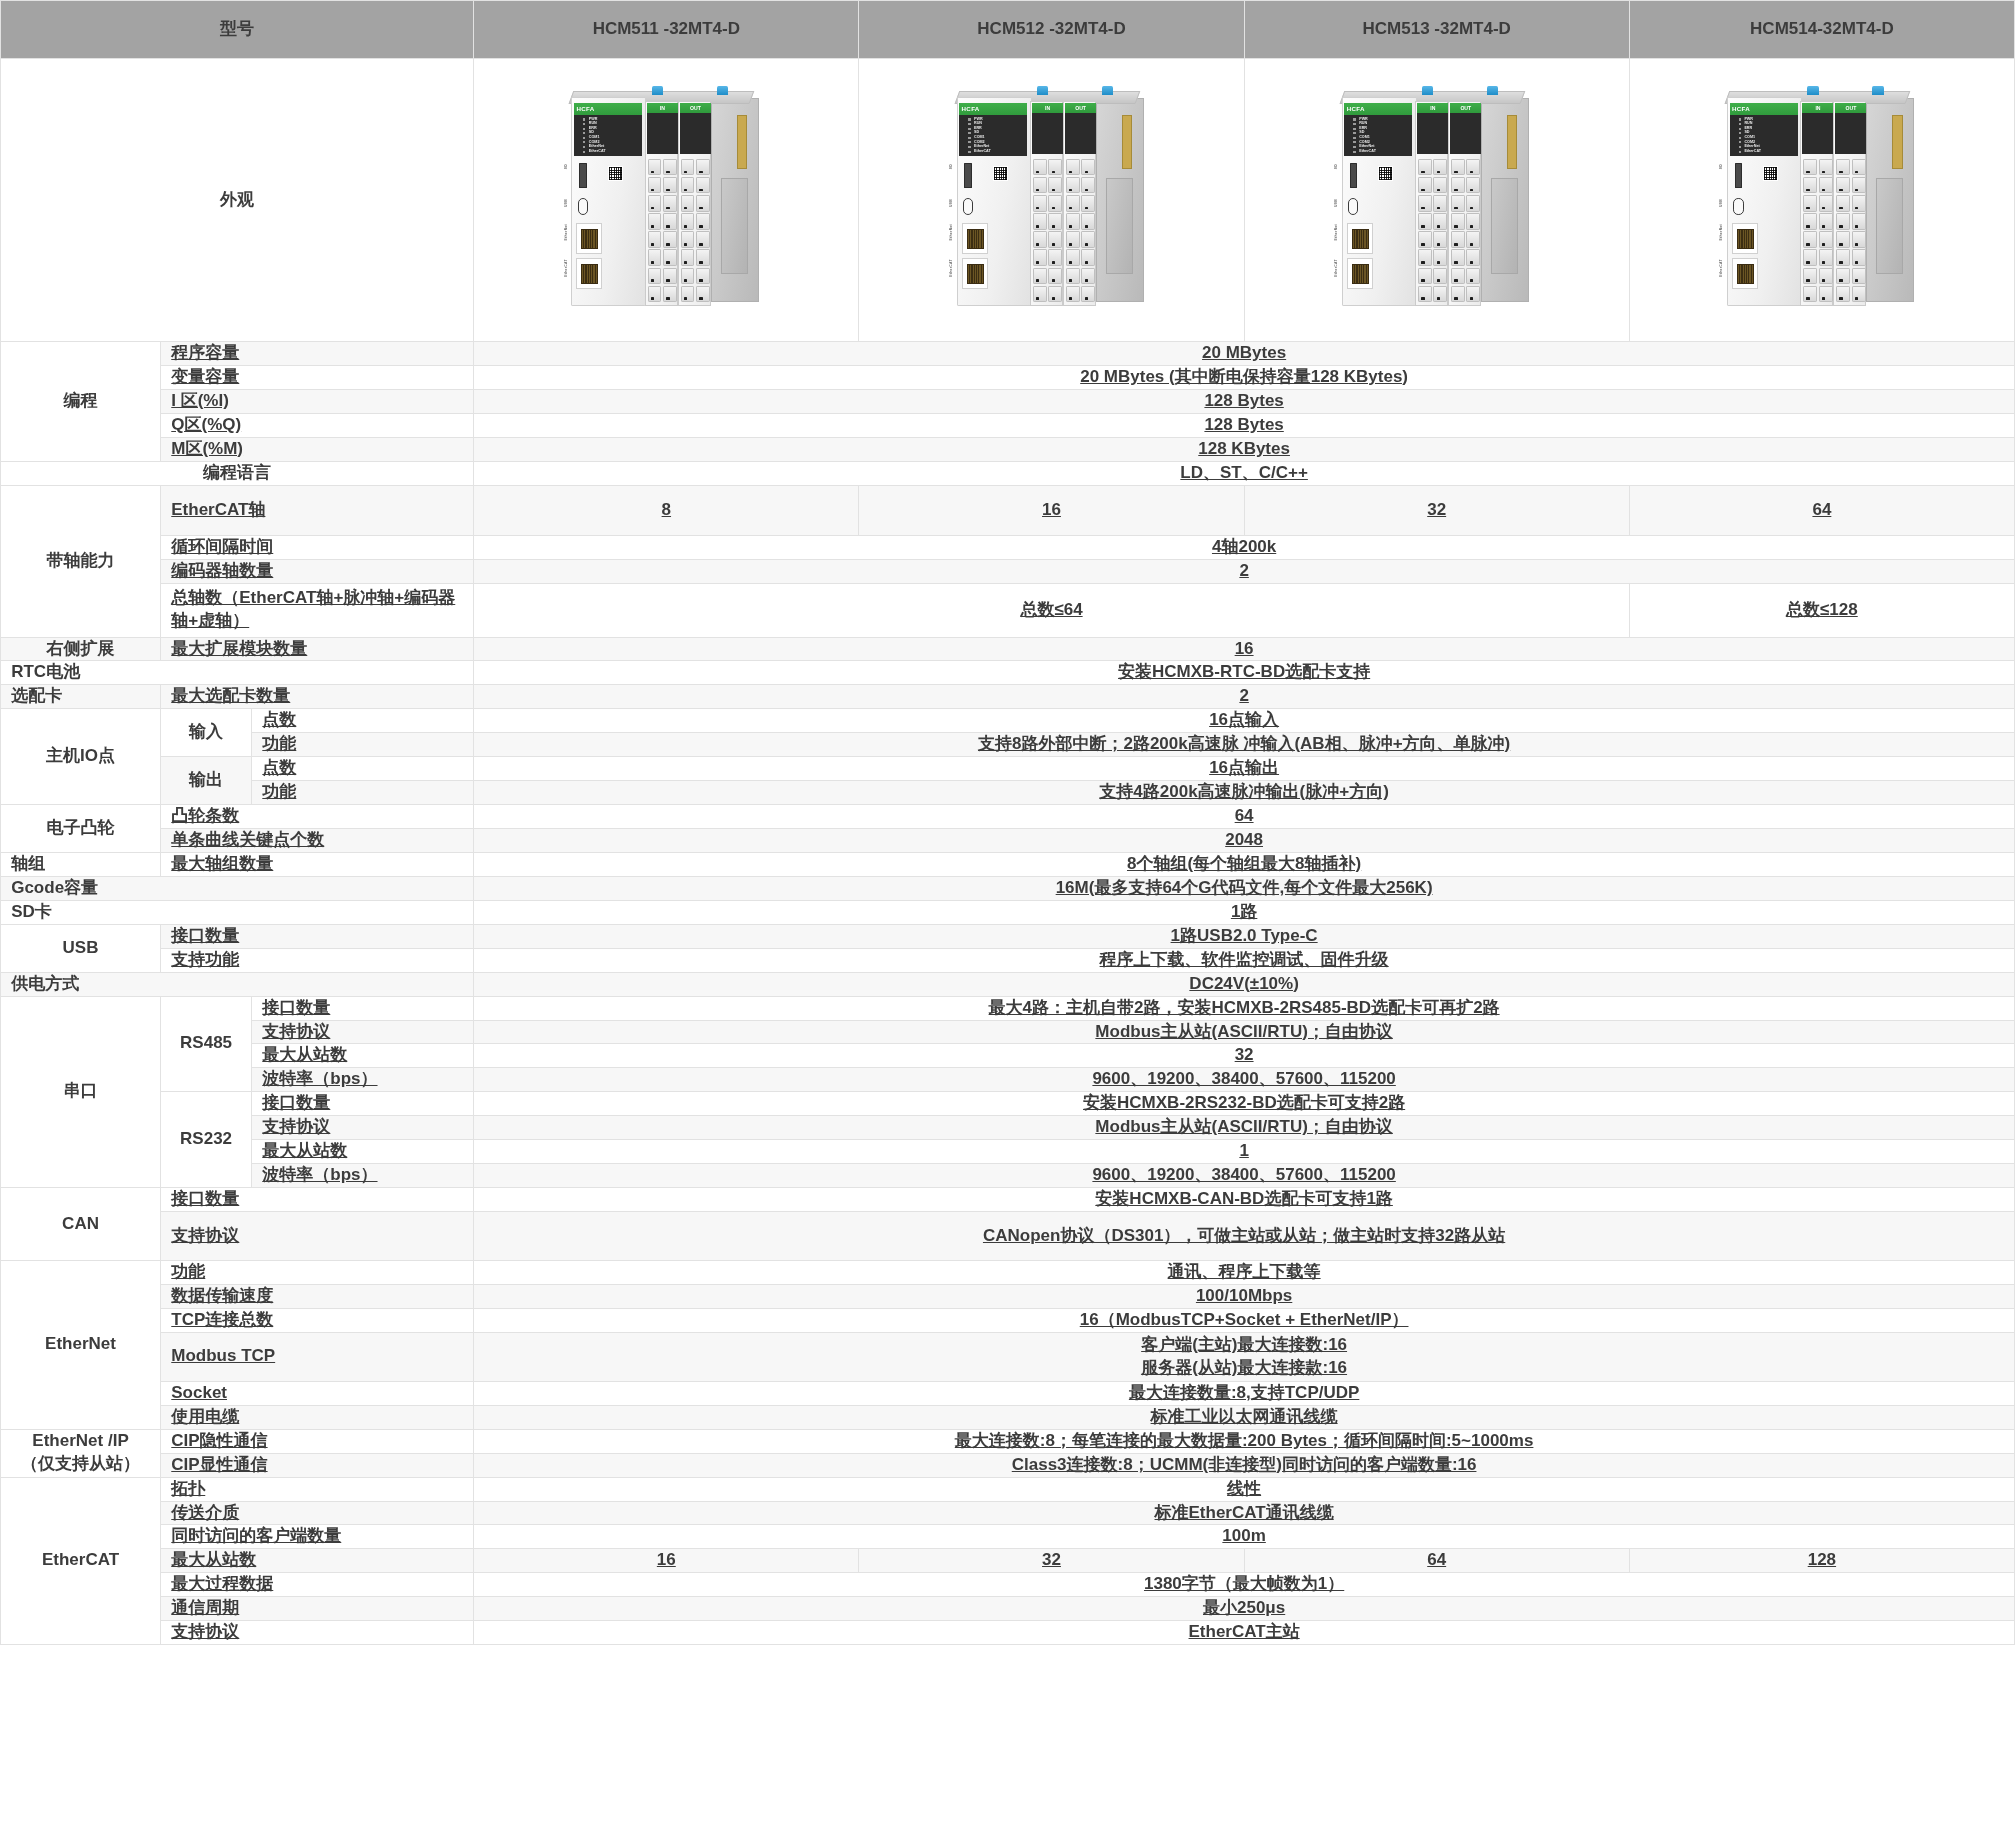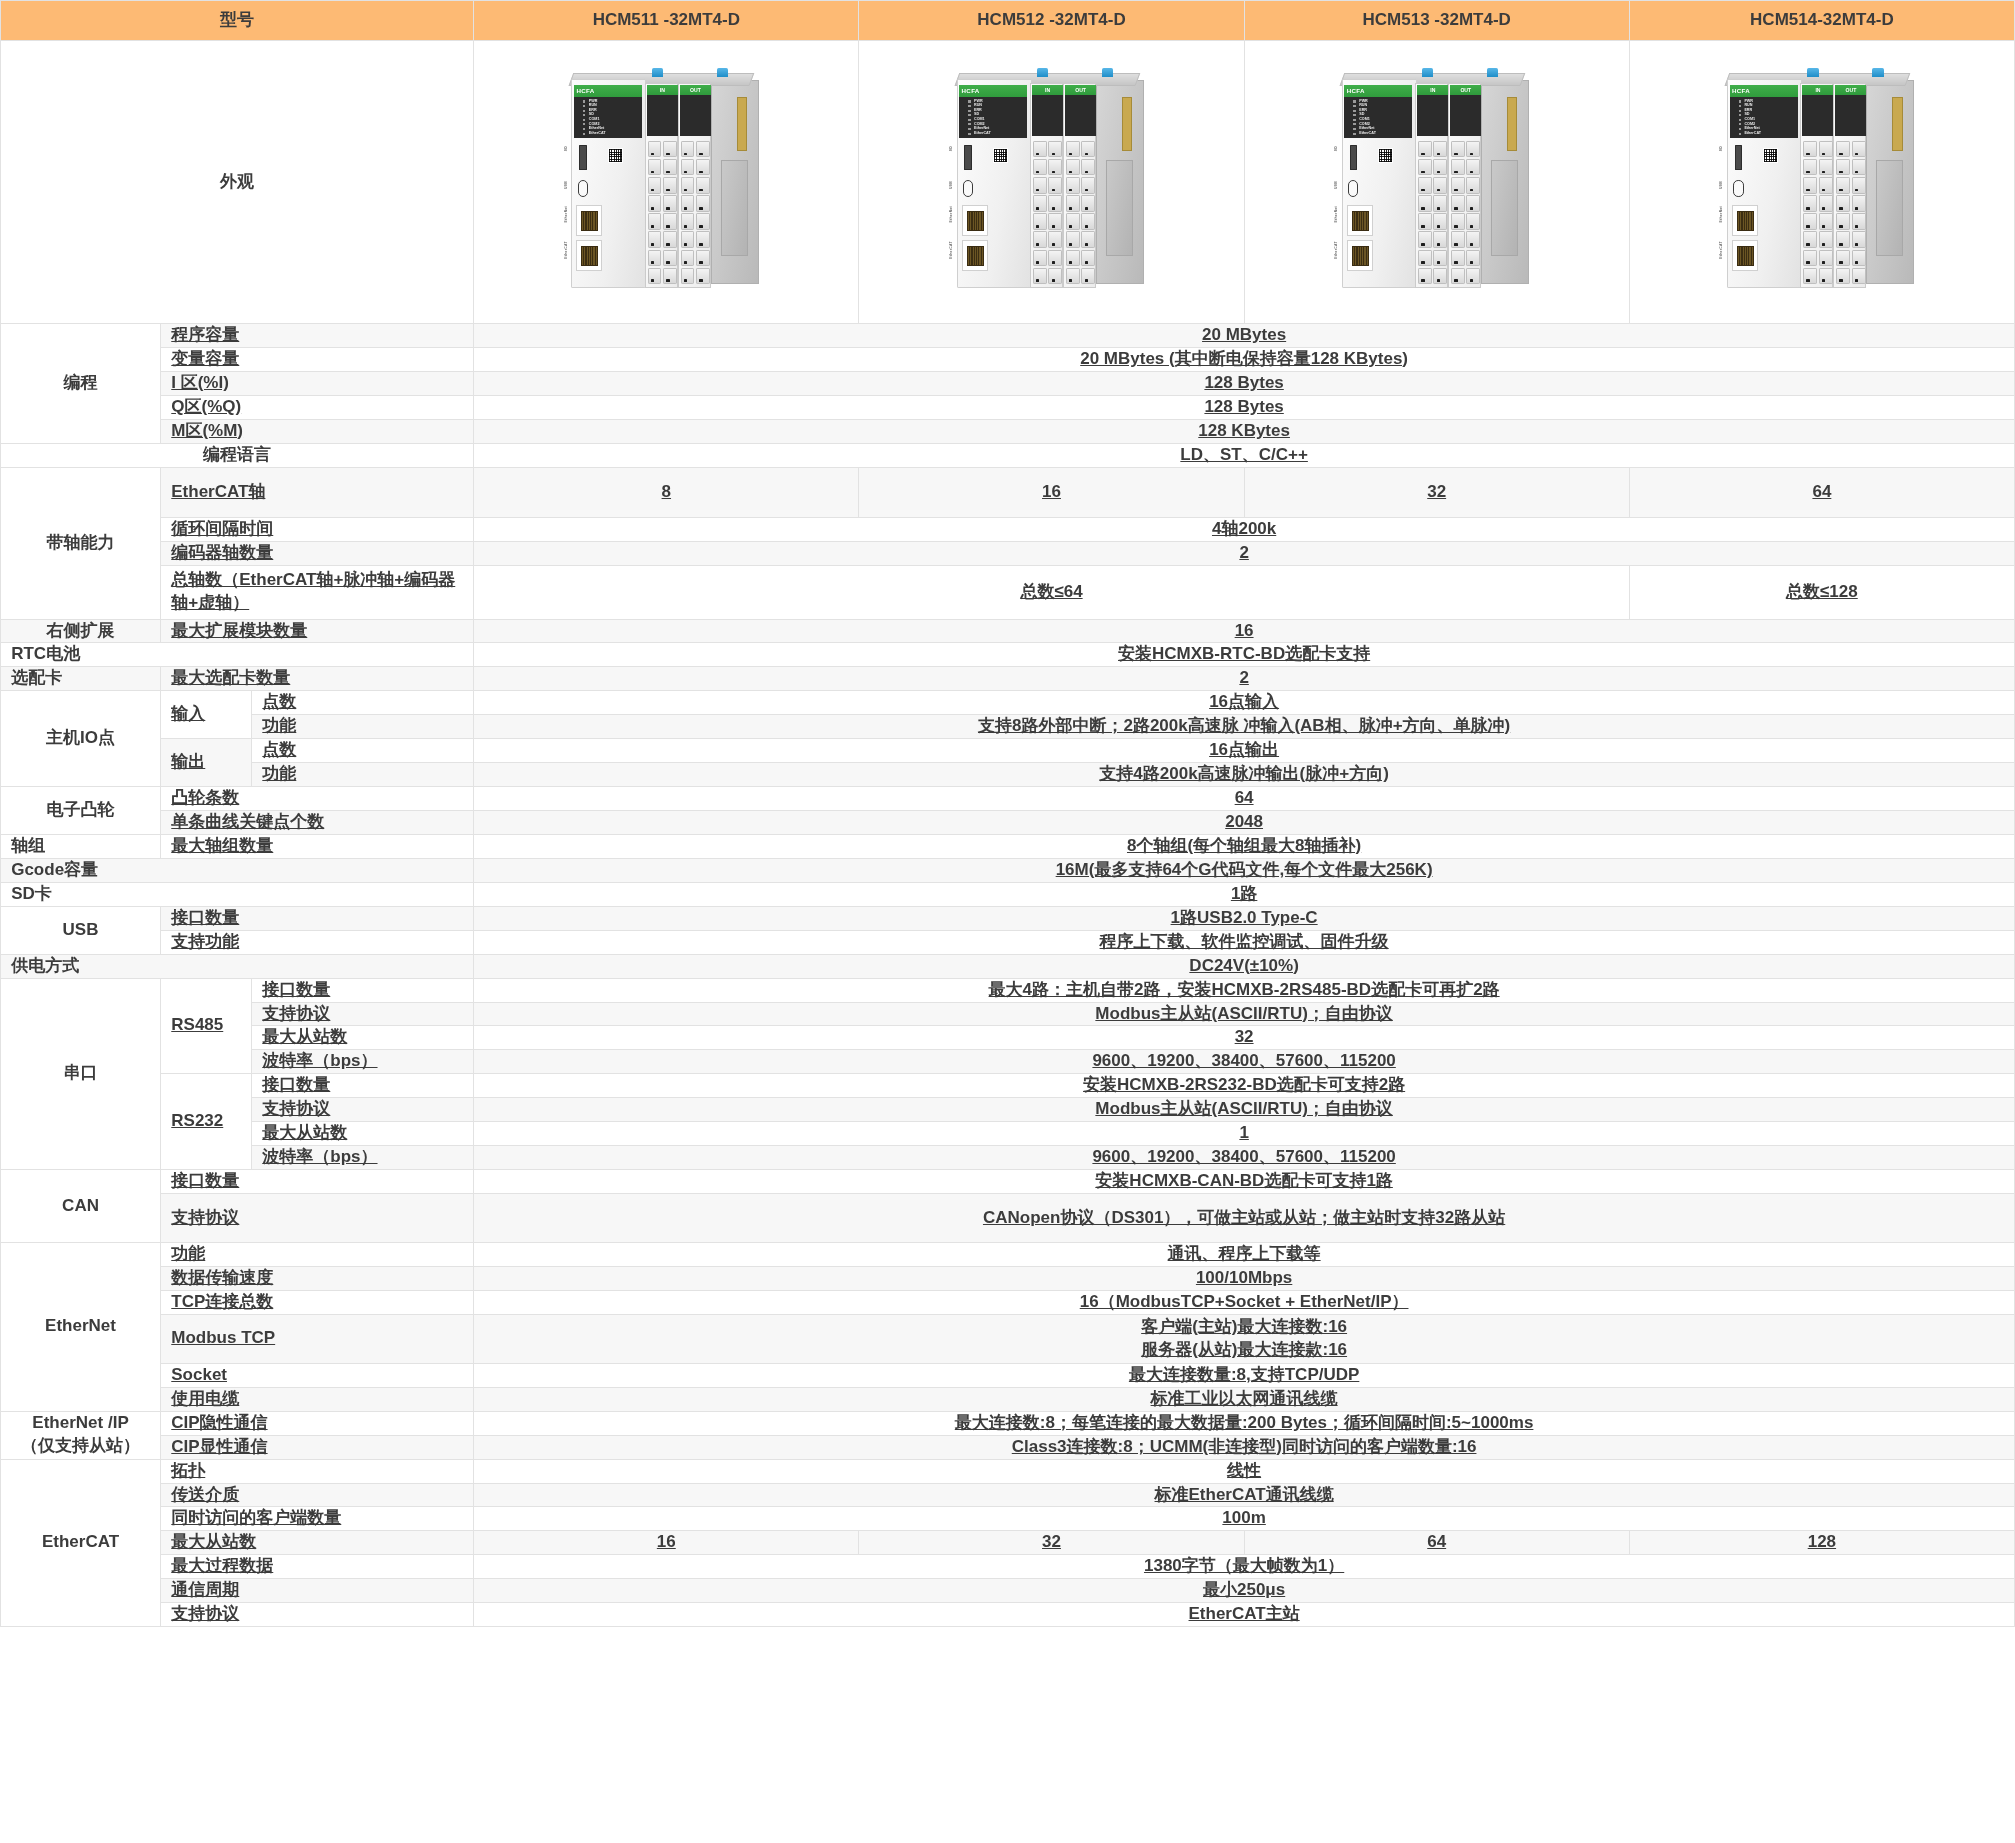--- a/index.html
+++ b/index.html
@@ -25,29 +25,29 @@
     vertical-align: middle;
     line-height: 1.35;
   }
   
   col.c-l1 { width: 160px; }
   col.c-l2 { width: 91px; }
   col.c-l3 { width: 222px; }
   col.c-m  { width: 385px; }
 
   thead th {
-    background: #fdba74;
+    background: #a3a3a3;
     text-align: center;
-    height: 40px;
+    height: 58px;
     font-size: 19px;
     border-top: 2.3px solid #4d4d4d;
     border-bottom: 0.6px solid #d9d9d9;
   }
   .lbl-l1 { text-align:center; }
-  .lbl-l2 { text-align:left;text-decoration:underline; }
+  .lbl-l2 { text-align:center; }
   .lbl-l3 { text-align:left;text-decoration:underline; }
   .val    { text-align:center; font-weight:400;text-decoration:underline; }
 
   tr.alt > td { background: #f7f7f7; }
   tr.plain > td { background: #ffffff; }
   td.shade { background: #f7f7f7 !important; }
   td.white { background: #ffffff !important; }
 
   
   td.appearance {

